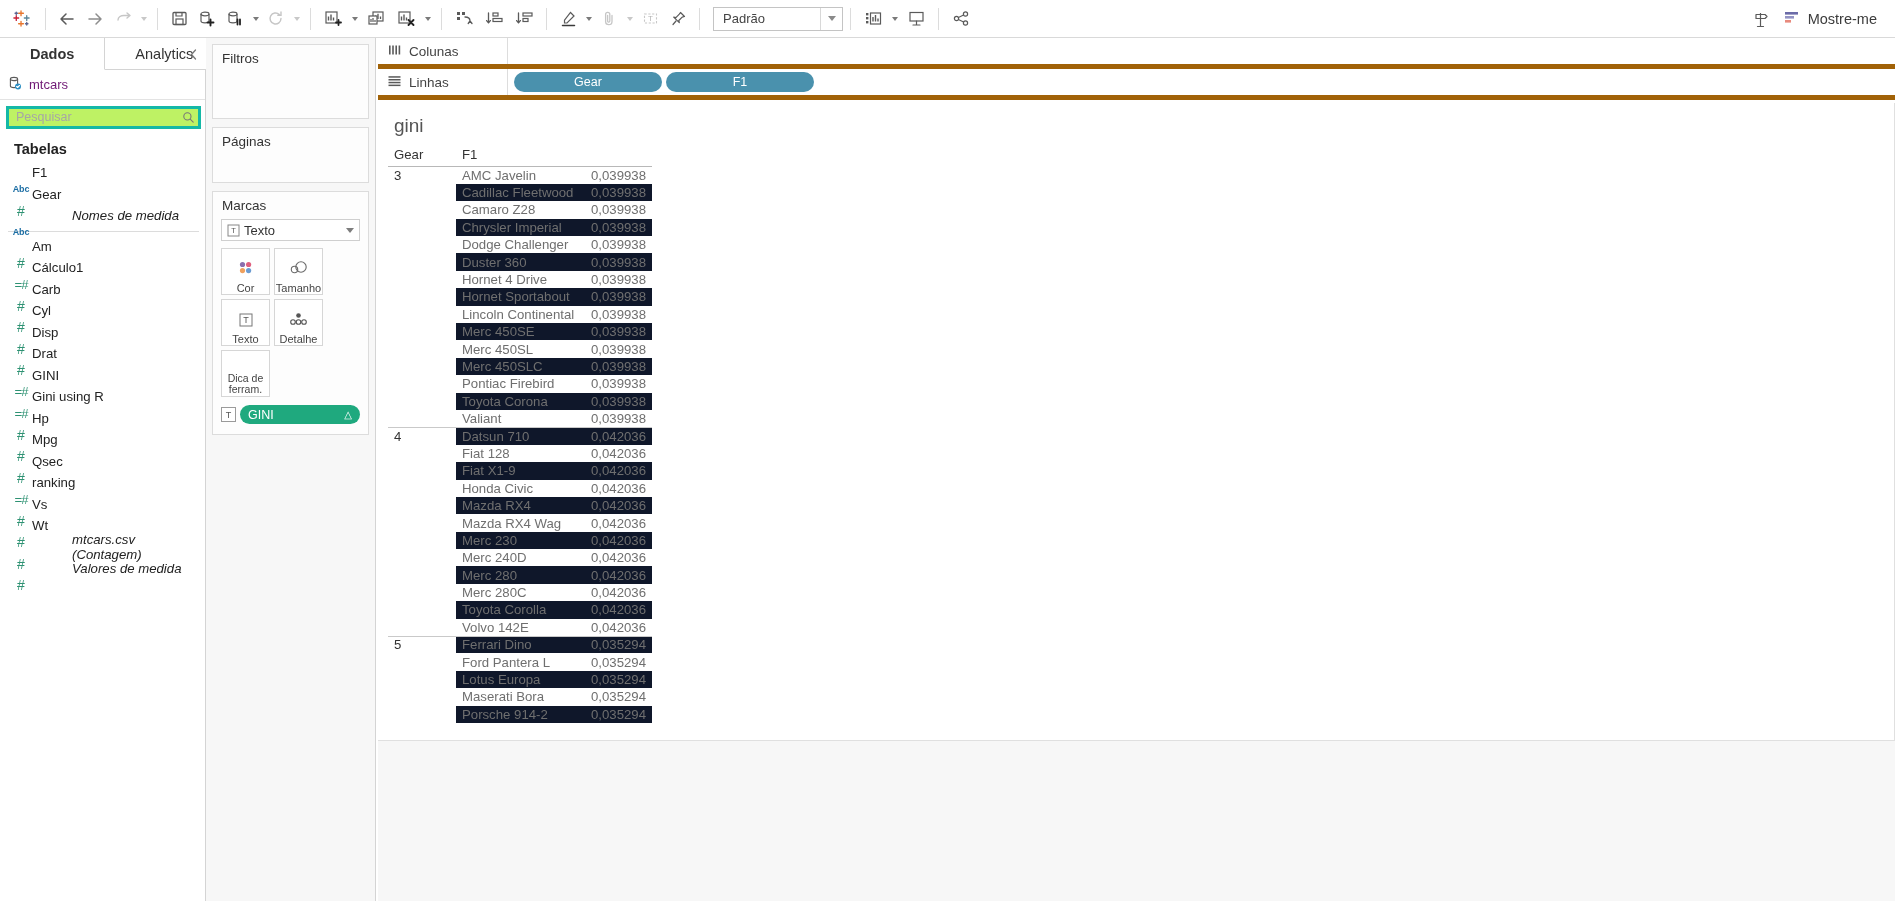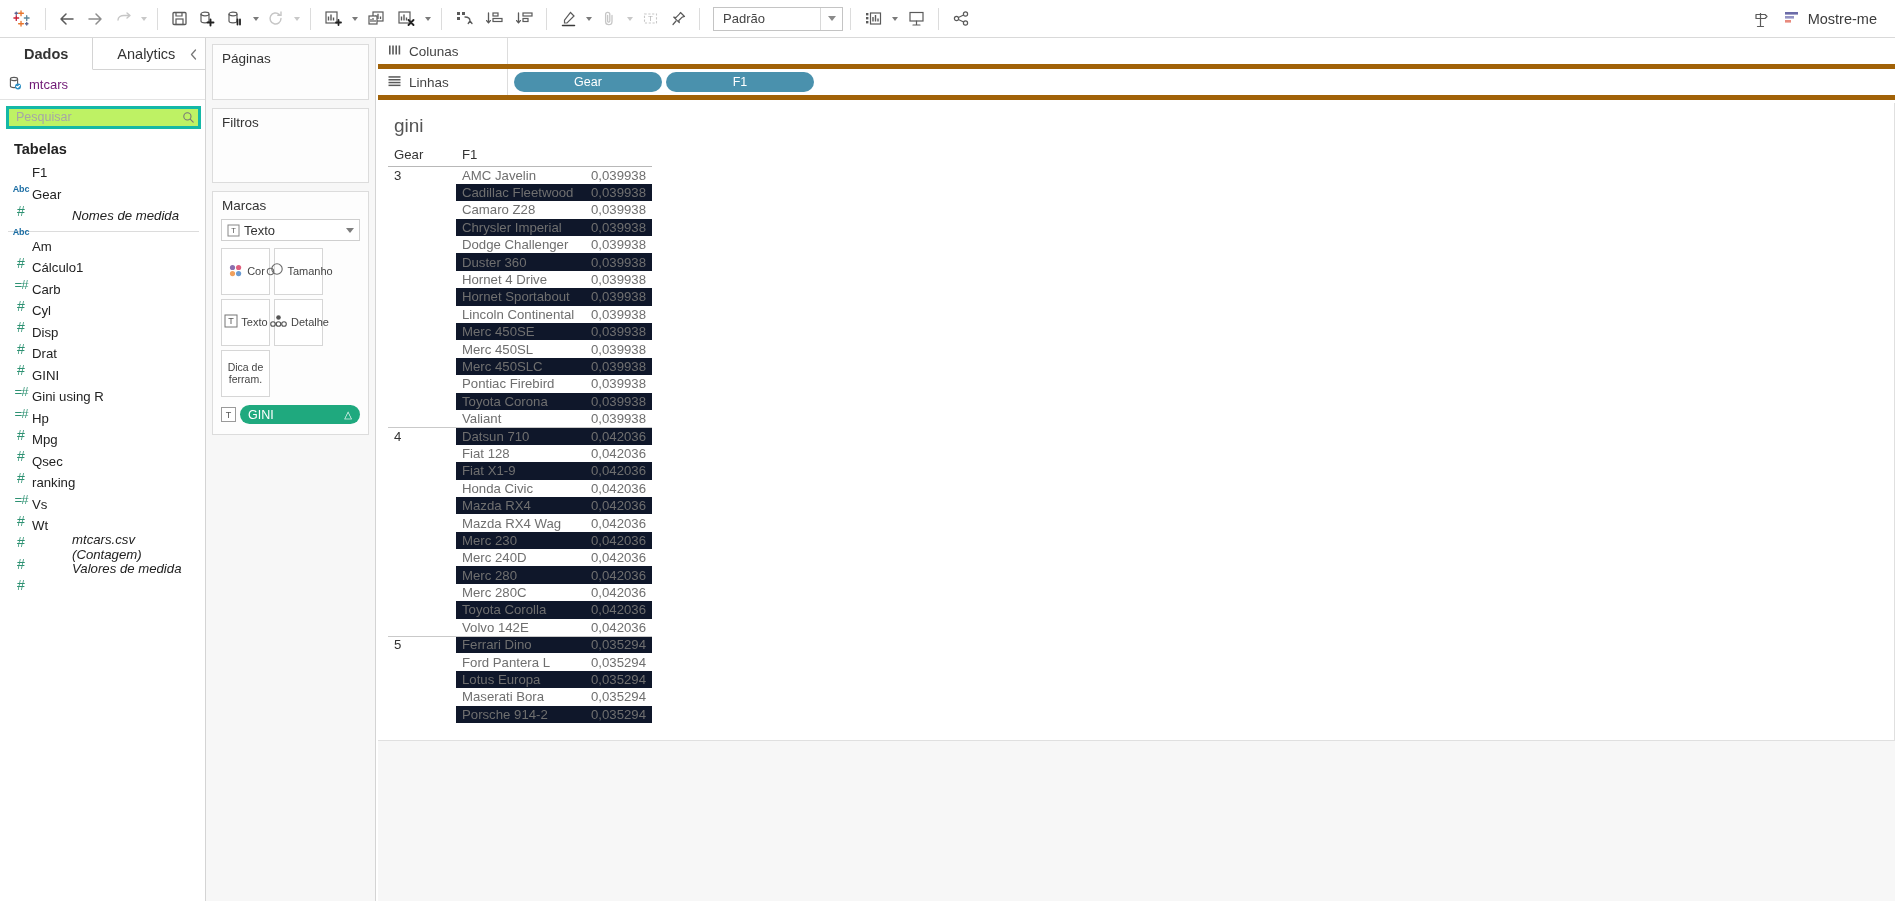--- a/index.html
+++ b/index.html
@@ -69,21 +69,21 @@
     padding: 3px 8px; cursor: pointer; color: #3c3c3c; font-size: 14.5px;
   }
 
   
   #left-pane {
     position: absolute; left: 0; top: 38px; width: 206px; height: 863px;
     background: #ffffff; border-right: 1px solid #d4d4d4;
   }
   #pane-tabs { display: flex; height: 32px; border-bottom: 1px solid #d4d4d4; position: relative;}
   .pane-tab {
-    display: flex; align-items: center; padding: 0 24px;
+    display: flex; align-items: center; padding: 0 30px;
     font-size: 14.5px; cursor: pointer; color: #333;
     border-right: 1px solid #d4d4d4;
     background: #f2f2f2;
   }
   .pane-tab.active {
     background: #ffffff; font-weight: bold;
     border-bottom: 1px solid #ffffff; margin-bottom: -1px;
   }
   .pane-tab.analytics { flex: 1; background:#fff; border-right:none; }
   #collapse-btn {
@@ -162,22 +162,22 @@
     width: 18px; display: flex; align-items: center; justify-content: center;
   }
   #mark-type .mt-arrow::after {
     content:""; width:0;height:0;
     border-left:4px solid transparent;border-right:4px solid transparent;
     border-top:5px solid #7d7d7d;
   }
   .mark-grid { display: flex; flex-wrap: wrap; gap: 4px; padding: 0 8px; }
   .mark-btn {
     width: 49px; height: 47px; border: 1px solid #d6d6d6; background: #fff;
-    display: flex; flex-direction: row; align-items: center;
-    justify-content: center; cursor: pointer; gap: 2px;
+    display: flex; flex-direction: column; align-items: center;
+    justify-content: flex-end; cursor: pointer; gap: 2px;
   }
   .mark-btn .mb-label {
     font-size: 11px; color: #444; text-align: center; line-height: 1.1;
   }
   .mark-btn.tall .mb-label { font-size: 10.5px; }
   #marks-pill-row {
     display: flex; align-items: center; gap: 4px;
     padding: 8px 8px 2px 8px;
   }
   .pill-ico {
@@ -599,26 +599,26 @@
         </div>
         <div class="field-row">
           <span class="f-icon num">#</span>
           <span class="f-name italic">Valores de medida</span>
         </div>
       </div>
   </div>
 </div>
 
 <div id="cards-col">
+  <div class="card" id="card-filtros">
+    <div class="card-title">Filtros</div>
+  </div>
+
   <div class="card" id="card-paginas">
     <div class="card-title">Páginas</div>
-  </div>
-
-  <div class="card" id="card-filtros">
-    <div class="card-title">Filtros</div>
   </div>
 
   <div class="card" id="card-marcas">
     <div class="card-title">Marcas</div>
 
     <div id="mark-type">
       <span class="mt-ico">
         <svg width="13" height="13" viewBox="0 0 13 13">
             <rect x="1" y="1" width="11" height="11" fill="none" stroke="#888" stroke-width="1"></rect>
             <text x="6.5" y="9.4" font-size="7.5" text-anchor="middle" fill="#555" font-family="Liberation Sans">T</text>

